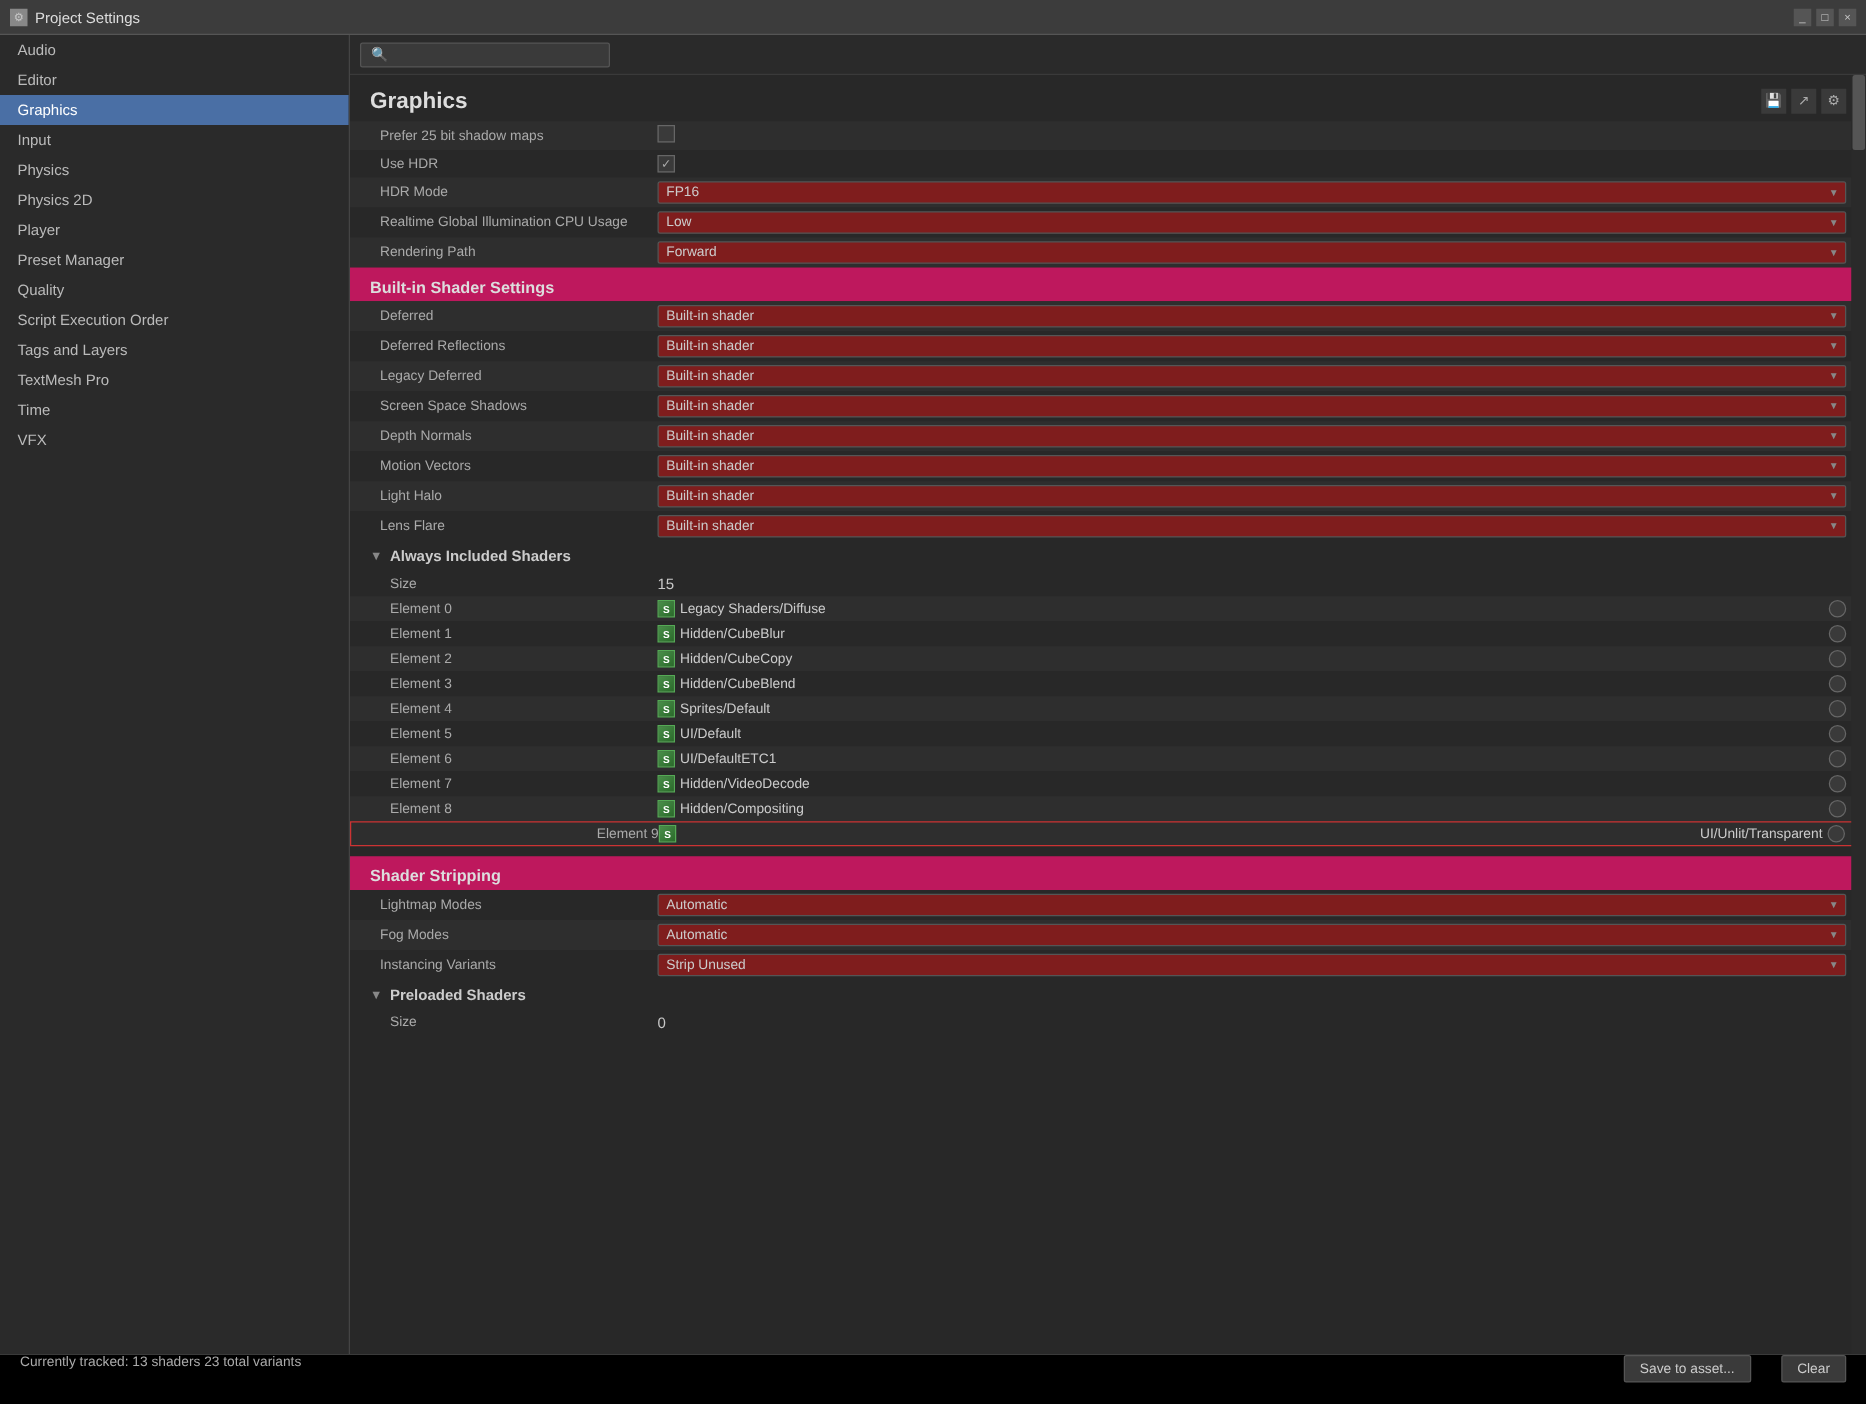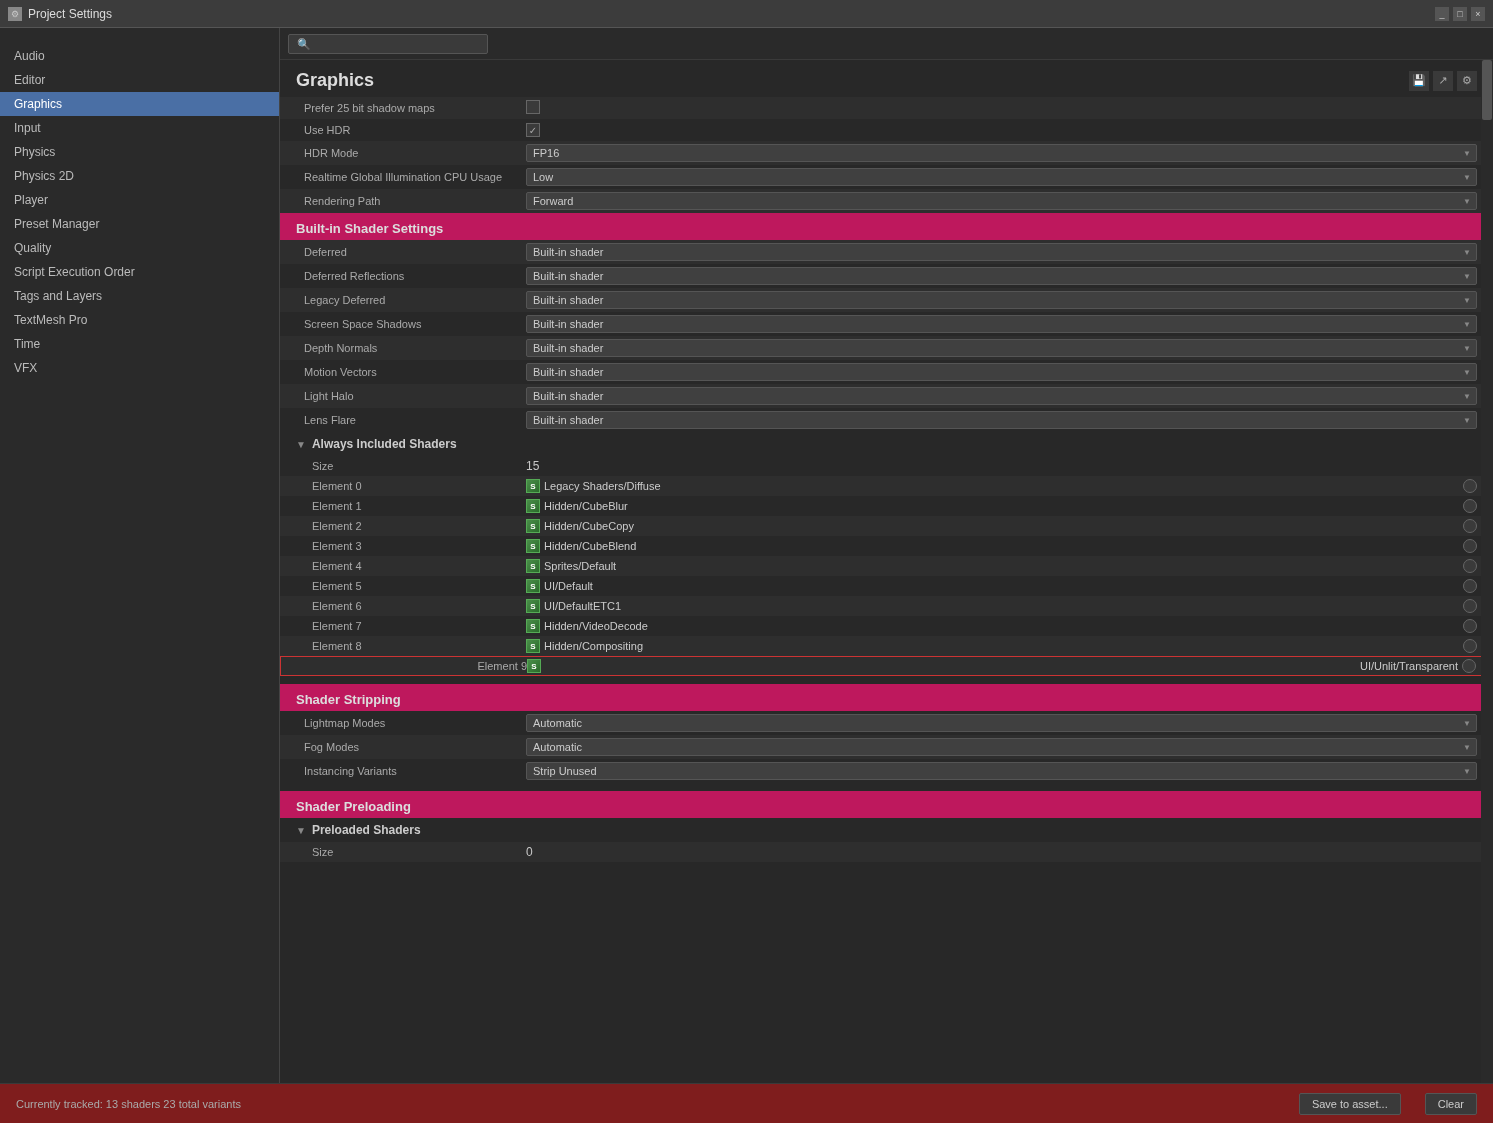--- a/index.html
+++ b/index.html
@@ -55,21 +55,21 @@
     .app-container {
       display: flex;
       height: calc(1123px - 28px);
     }
 
     
     .sidebar {
       width: 280px;
       background: #2a2a2a;
       border-right: 1px solid #444;
-      padding: 16px 0;
+      padding: 0 0;
       overflow-y: auto;
     }
     .sidebar-item {
       padding: 5px 14px;
       cursor: pointer;
       color: #bbb;
       font-size: 12px;
     }
     .sidebar-item.active {
       background: #4a6fa5;
@@ -172,21 +172,21 @@
     .prop-checkbox {
       width: 14px; height: 14px;
       border: 1px solid #666;
       background: #3a3a3a;
       display: inline-flex; align-items: center; justify-content: center;
       color: #aaa; font-size: 10px;
     }
 
     
     .prop-dropdown {
-      background: #404040;
+      background: #7f1d1d;
       border: 1px solid #555;
       color: #ccc;
       padding: 2px 20px 2px 6px;
       font-size: 11px;
       width: 100%;
       appearance: none;
       position: relative;
       cursor: pointer;
       border-radius: 2px;
     }
@@ -278,24 +278,24 @@
       border: 1px solid #cc3333 !important;
       background: #2e2e2e !important;
       text-align: right;
     }
 
     
     .footer {
       position: fixed;
       bottom: 0; left: 0; right: 0;
       height: 40px;
-      background: #7f1d1d;
+      background: #000000;
       border-top: 1px solid #3a3a3a;
       display: flex;
-      align-items: center;
+      align-items: flex-start;
       padding: 0 16px;
       justify-content: space-between;
     }
     .footer-text {
       color: #aaa;
       font-size: 11px;
     }
     .footer-buttons {
       display: flex;
       gap: 24px;
@@ -589,23 +589,20 @@
       </div>
       <div class="prop-row">
         <span class="prop-label">Instancing Variants</span>
         <div class="dropdown-wrap">
           <select class="prop-dropdown">
             <option>Strip Unused</option>
           </select>
         </div>
       </div>
 
-      <div class="sub-header" style="margin-top: 8px;">
-        <span>Shader Preloading</span>
-      </div>
       <div class="collapse-header">
         <span class="collapse-arrow">▼</span>
         <span class="collapse-title">Preloaded Shaders</span>
       </div>
       <div class="shader-row">
         <span class="shader-label">Size</span>
         <div class="shader-value">
           <span>0</span>
         </div>
       </div>

